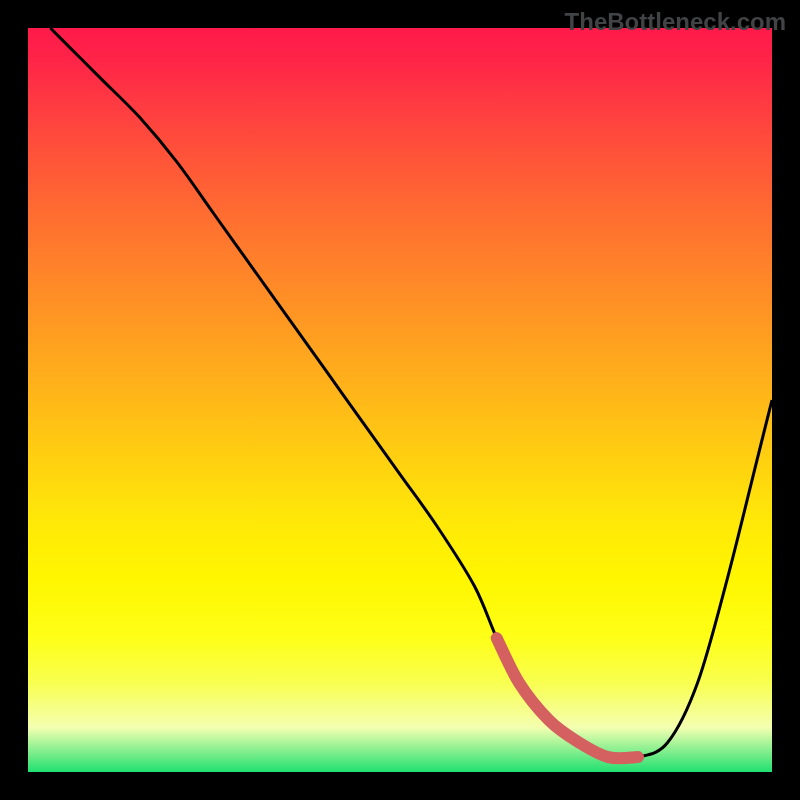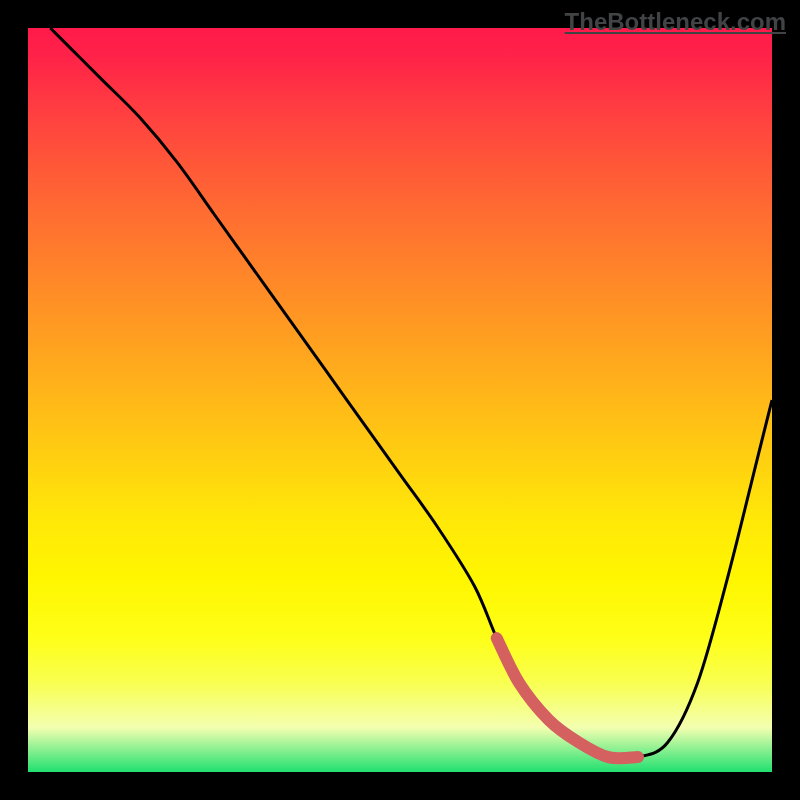--- a/index.html
+++ b/index.html
@@ -1,17 +1,17 @@
 <!DOCTYPE html>
 <html><head>
 <meta charset="utf-8">
 <style>
 * { margin: 0; padding: 0; box-sizing: border-box; }
 body { width: 800px; height: 800px; background: #000; position: relative; font-family: Arial, sans-serif; }
-.watermark { position: absolute; top: 8px; right: 14px; color: #414345; font-size: 24px; font-weight: bold; z-index: 10; text-decoration: underline; }
+.watermark { position: absolute; top: 8px; right: 14px; color: #414345; font-size: 24px; font-weight: bold; z-index: 10; }
 .plot-area { position: absolute; left: 28px; top: 28px; width: 744px; height: 744px; }
 .gradient-bg { position: absolute; inset: 0; background: linear-gradient(to bottom,
   #ff1a4a 0%, #ff2348 4%, #ff3a42 10%, #ff5638 18%, #ff7030 26%,
   #ff8828 34%, #ffa020 42%, #ffb818 50%, #ffd010 58%, #ffe808 66%,
   #fff600 74%, #feff18 82%, #f8ff50 88%, #f4ffb0 94%, #20e070 100%); }
 svg.curve { position: absolute; inset: 0; width: 100%; height: 100%; }
 </style>
 </head>
 <body>
 

